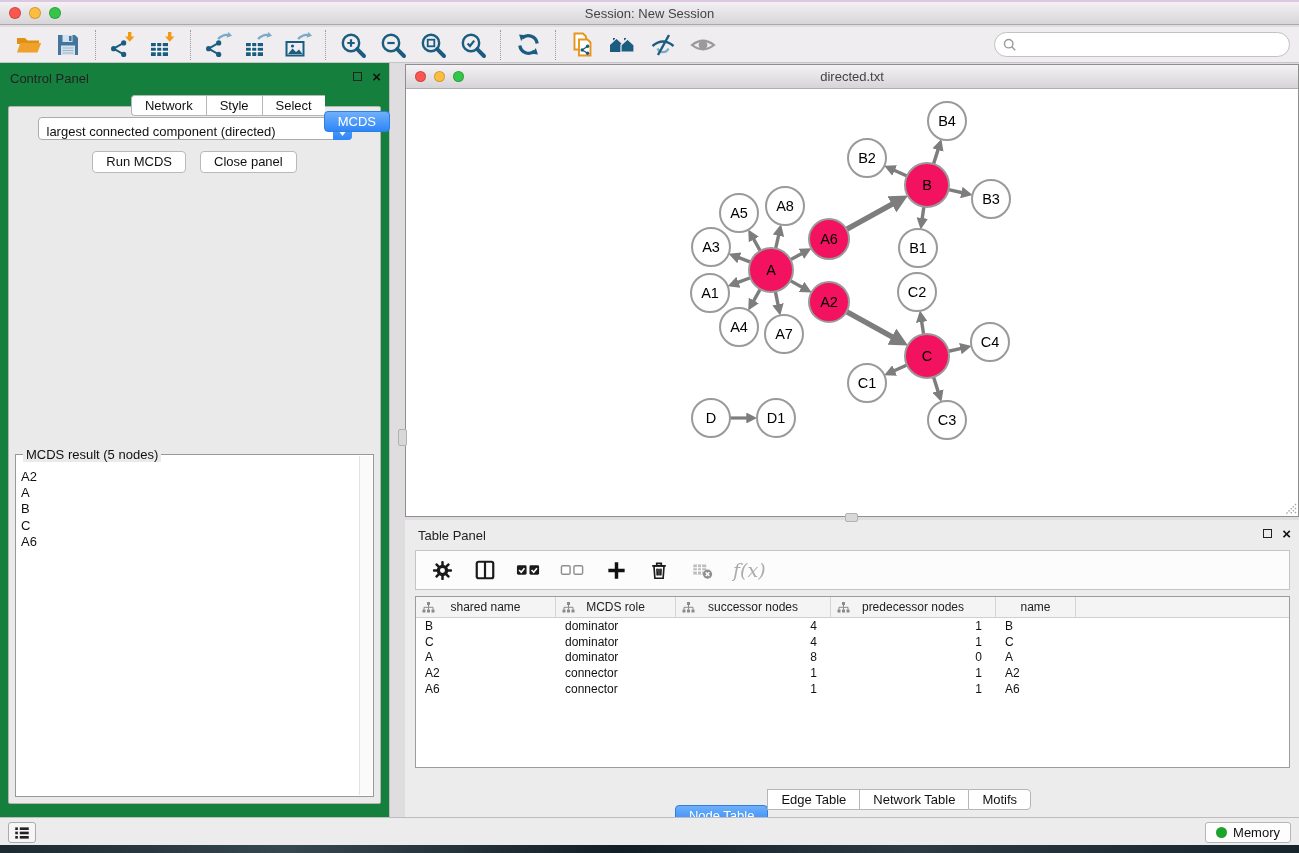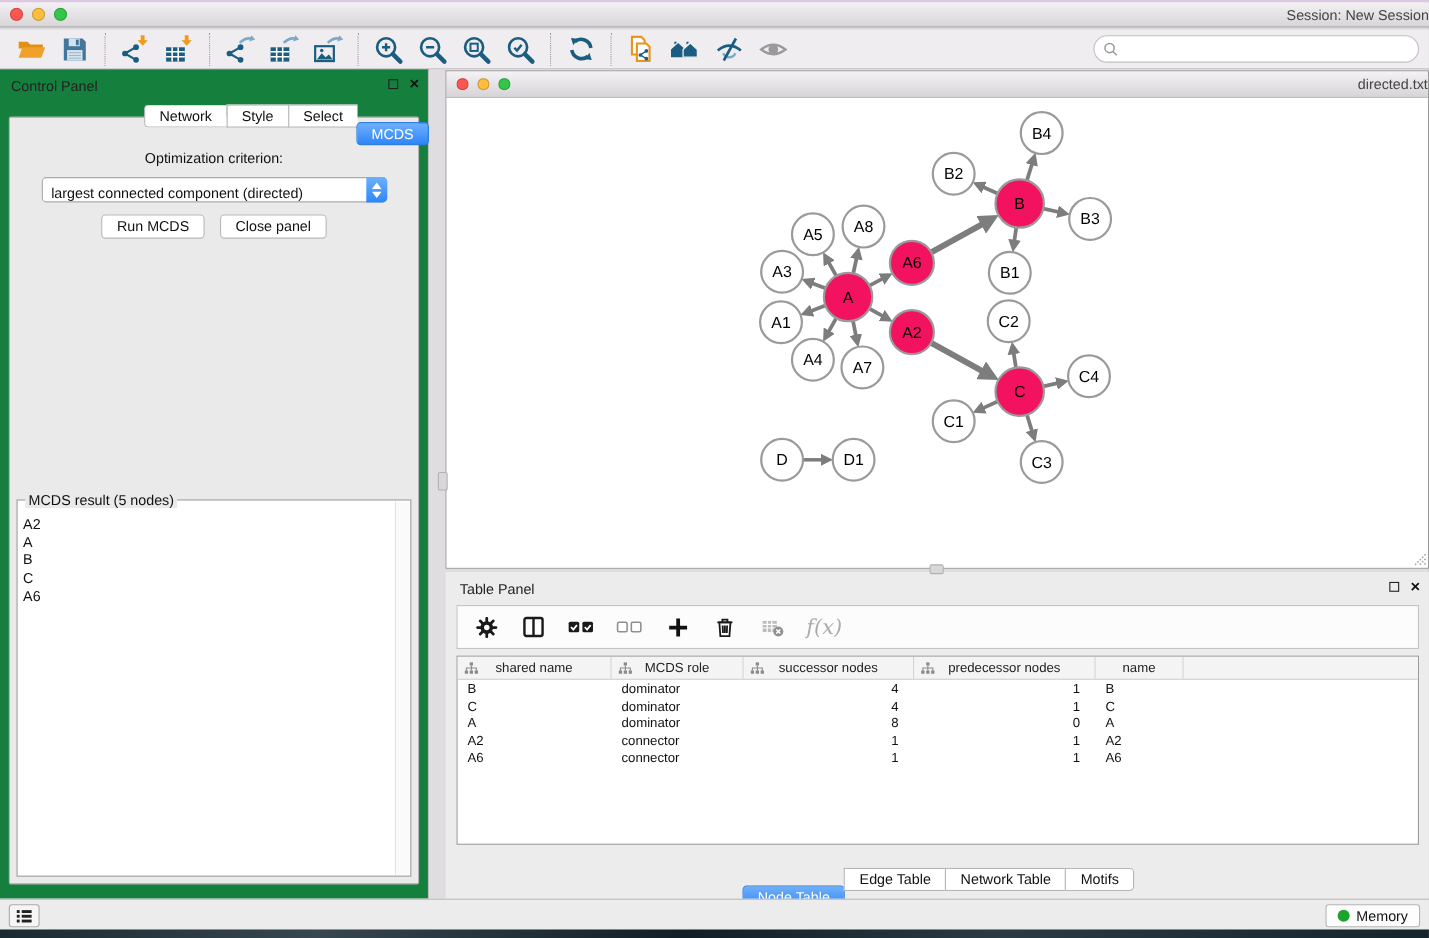--- a/index.html
+++ b/index.html
@@ -16,21 +16,21 @@
     background: linear-gradient(#f3f1f3, #d7d5d7);
     border-top: 2px solid #dcc8e2;
     border-bottom: 1px solid #a9a7a9;
     display: flex; align-items: center;
   }
   .traffic { display: flex; gap: 8px; margin-left: 9px; }
   .tl { width: 12px; height: 12px; border-radius: 50%; border: 1px solid rgba(0,0,0,.18); }
   .tl.red { background: #fc5650; } .tl.yel { background: #fdbd3e; } .tl.grn { background: #35c649; }
   .tl.sm { width: 11px; height: 11px; }
   .win-title {
-    position: absolute; left: 0; right: 0; text-align: right;
+    position: absolute; left: 0; right: 0; text-align: center;
     font-size: 13px; color: #444; pointer-events: none;
   }
 
   
   .toolbar {
     position: absolute; top: 27px; left: 0; right: 0; height: 36px;
     background: #efedef; border-bottom: 1px solid #c6c4c6;
     display: flex; align-items: center; padding-left: 8px;
   }
   .tb-btn { width: 40px; height: 32px; display: flex; align-items: center; justify-content: center; }
@@ -329,21 +329,20 @@
         <span class="close-x">×</span>
       </span>
     </div>
     <div class="cp-tabs" id="cp-tabs">
         <span class="seg-tab">Network</span>
         <span class="seg-tab">Style</span>
         <span class="seg-tab">Select</span>
         <span class="seg-tab active">MCDS</span>
       </div>
     <div class="cp-content">
-      <div class="opt-label">Optimization criterion:</div>
       <div class="dropdown">
         <span class="dd-text">largest connected component (directed)</span>
         <span class="dd-stepper">
           <svg width="9" height="6" viewBox="0 0 9 6">
               <polygon points="4.5,0 9,6 0,6" fill="#fff"></polygon>
             </svg>
           <svg width="9" height="6" viewBox="0 0 9 6">
               <polygon points="0,0 9,0 4.5,6" fill="#fff"></polygon>
             </svg>
         </span>

